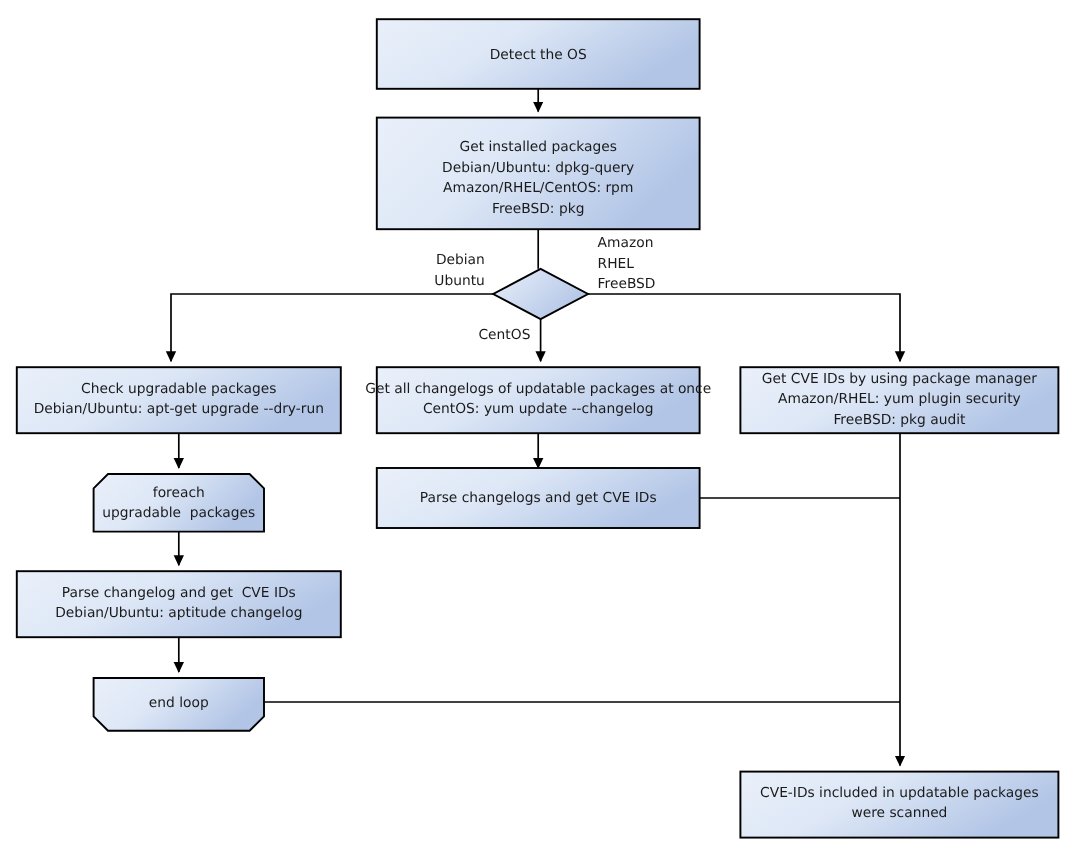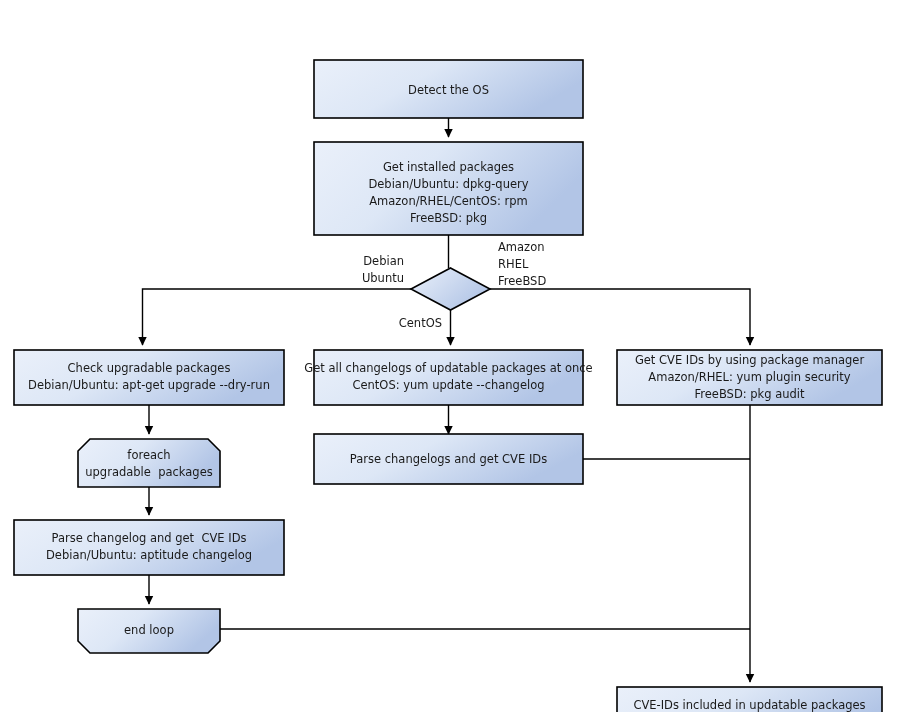--- a/index.html
+++ b/index.html
@@ -11,21 +11,20 @@
   body {
     width: 898px;
     height: 712px;
     font-family: "DejaVu Sans", sans-serif;
     overflow: hidden;
   }
   #flow-root {
     position: relative;
     width: 898px;
     height: 580px;
-    margin-top: 44px;
   }
   svg#flow-svg {
     position: absolute;
     top: 0;
     left: 0;
     width: 898px;
     height: 712px;
     display: block;
   }
   .node-shape {

